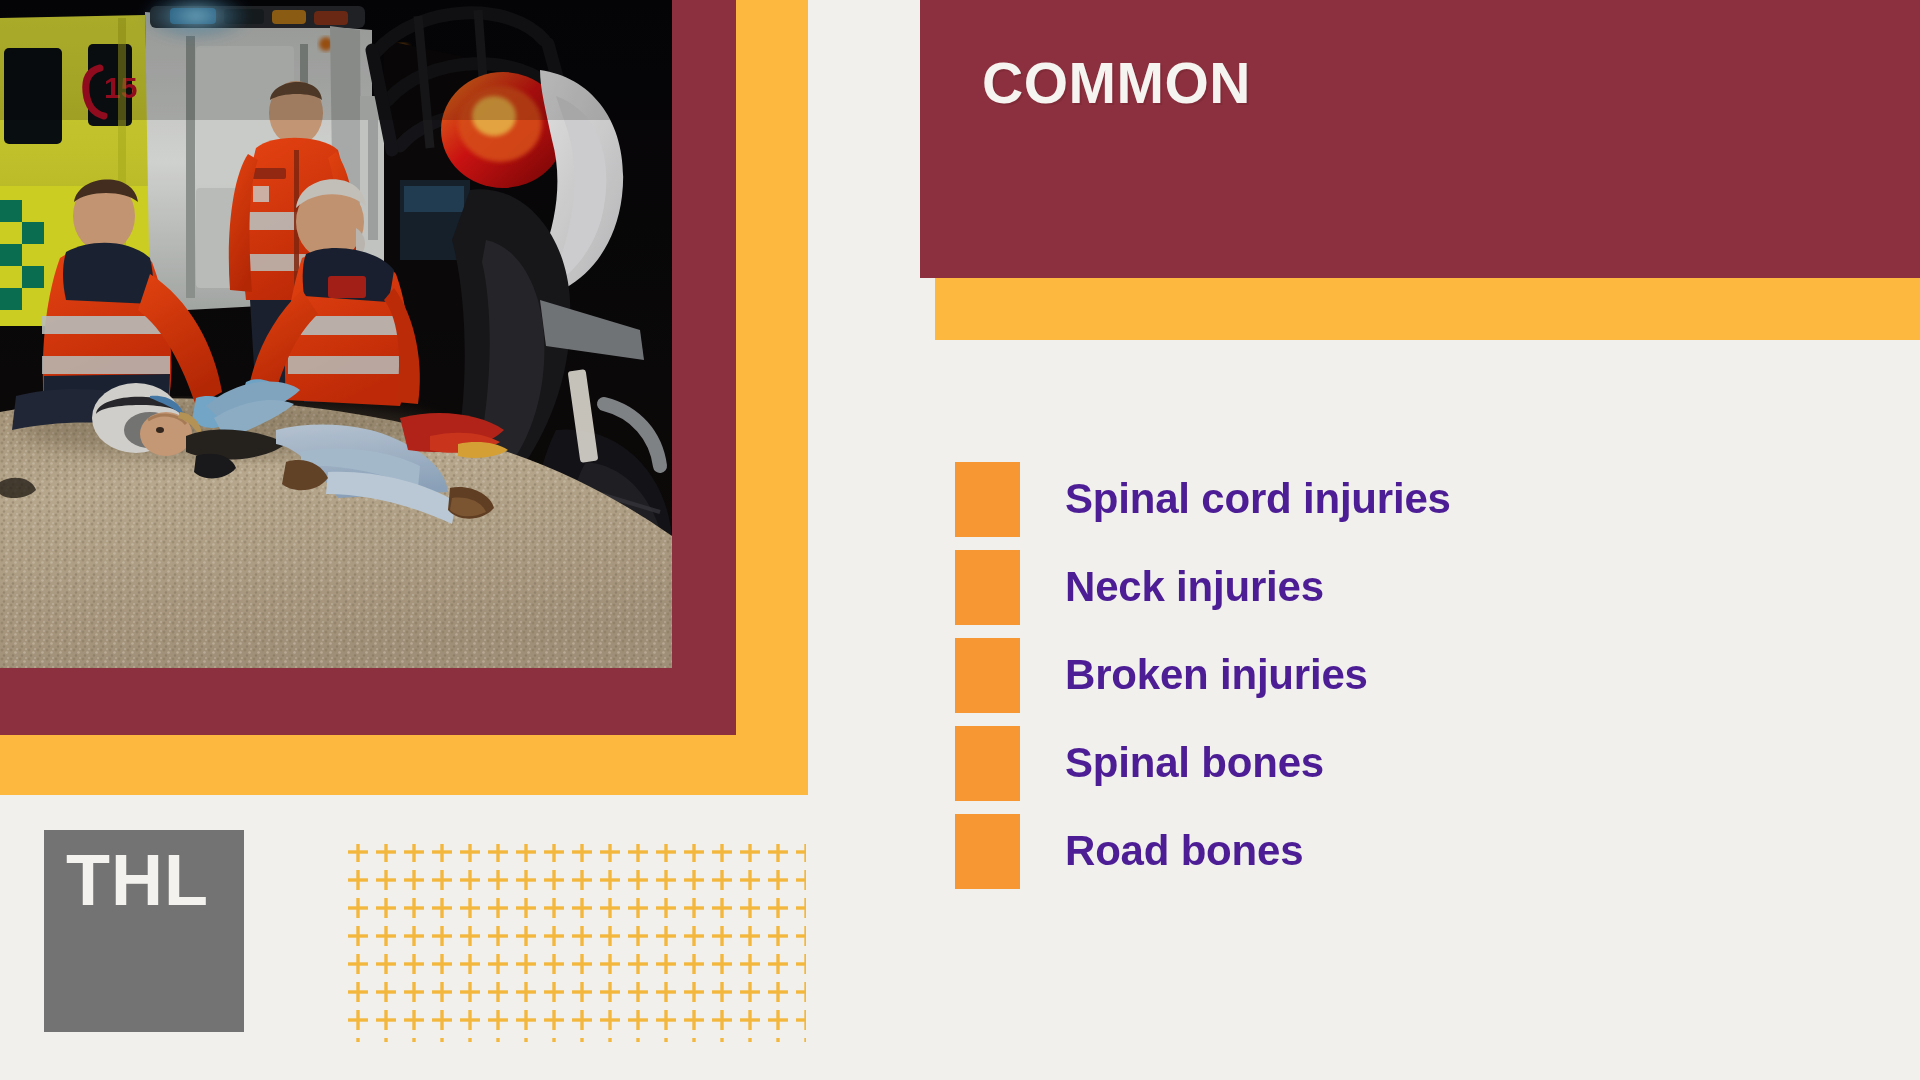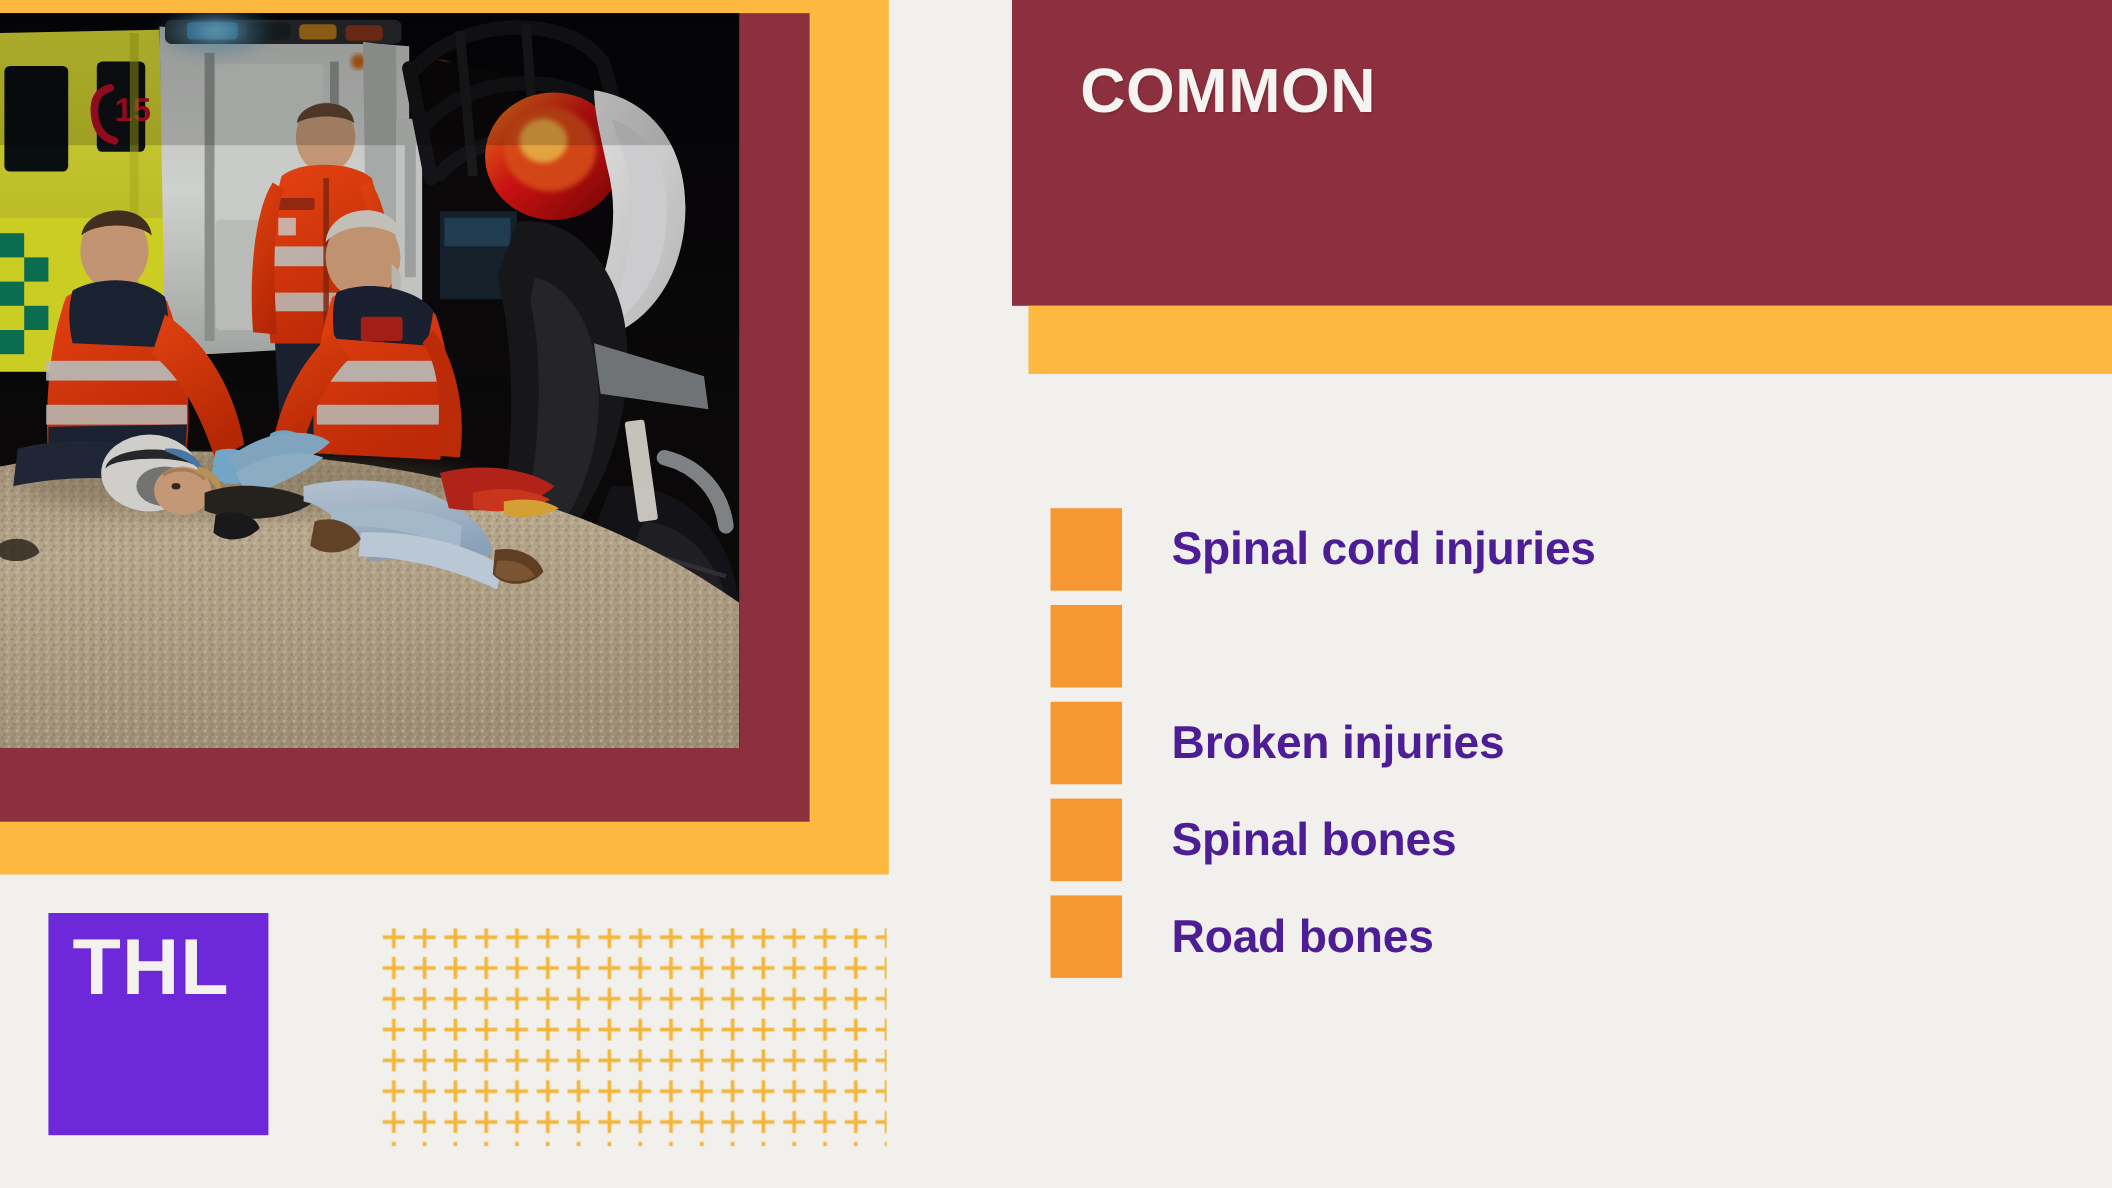--- a/index.html
+++ b/index.html
@@ -15,39 +15,39 @@
     background:#f1f0ec;
   }
 
   
   #frame-yellow {
     position:absolute; left:0; top:0;
     width:808px; height:795px;
     background:#fcb83f;
   }
   #frame-maroon {
-    position:absolute; left:0; top:12px;
+    position:absolute; left:0; top:0;
     width:736px; height:735px;
     background:#8c2f3e;
   }
   #photo {
     position:absolute; left:0; top:0;
     width:672px; height:668px;
     overflow:hidden;
     background:#0a0705;
   }
 
   
   #photo svg { display:block; width:672px; height:668px; }
 
   
   #thl-logo {
     position:absolute; left:44px; top:830px;
     width:200px; height:202px;
-    background:#6d28d9;
+    background:#737373;
   }
   #thl-logo .thl-text {
     position:absolute; left:22px; top:14px;
     font-size:72px; font-weight:700;
     color:#f4f2ee;
     letter-spacing:1px;
     line-height:1;
     font-family:"Liberation Sans", sans-serif;
   }
 
@@ -425,20 +425,21 @@
 
   <div id="injury-list">
 
     <div class="injury-row">
       <span class="injury-bullet"></span>
       <span class="injury-label">Spinal cord injuries</span>
     </div>
 
     <div class="injury-row">
       <span class="injury-bullet"></span>
+      <span class="injury-label">Neck injuries</span>
     </div>
 
     <div class="injury-row">
       <span class="injury-bullet"></span>
       <span class="injury-label">Broken injuries</span>
     </div>
 
     <div class="injury-row">
       <span class="injury-bullet"></span>
       <span class="injury-label">Spinal bones</span>

